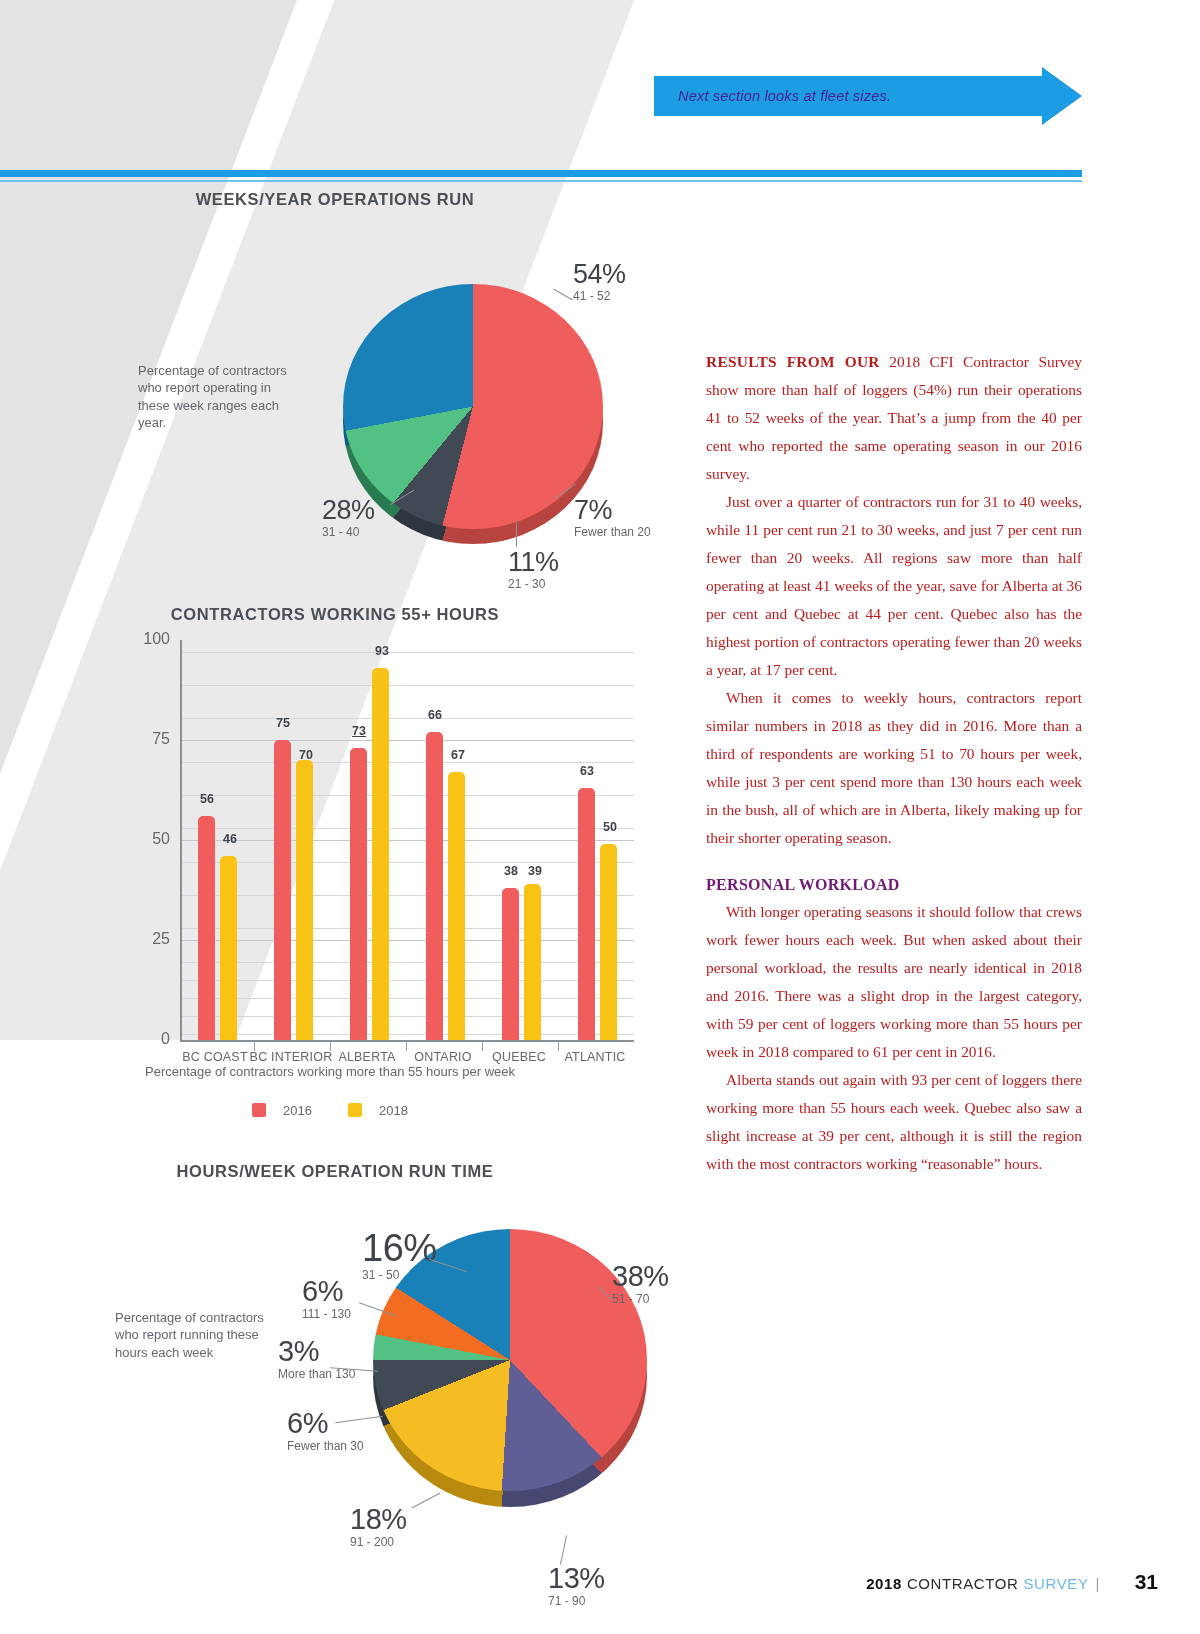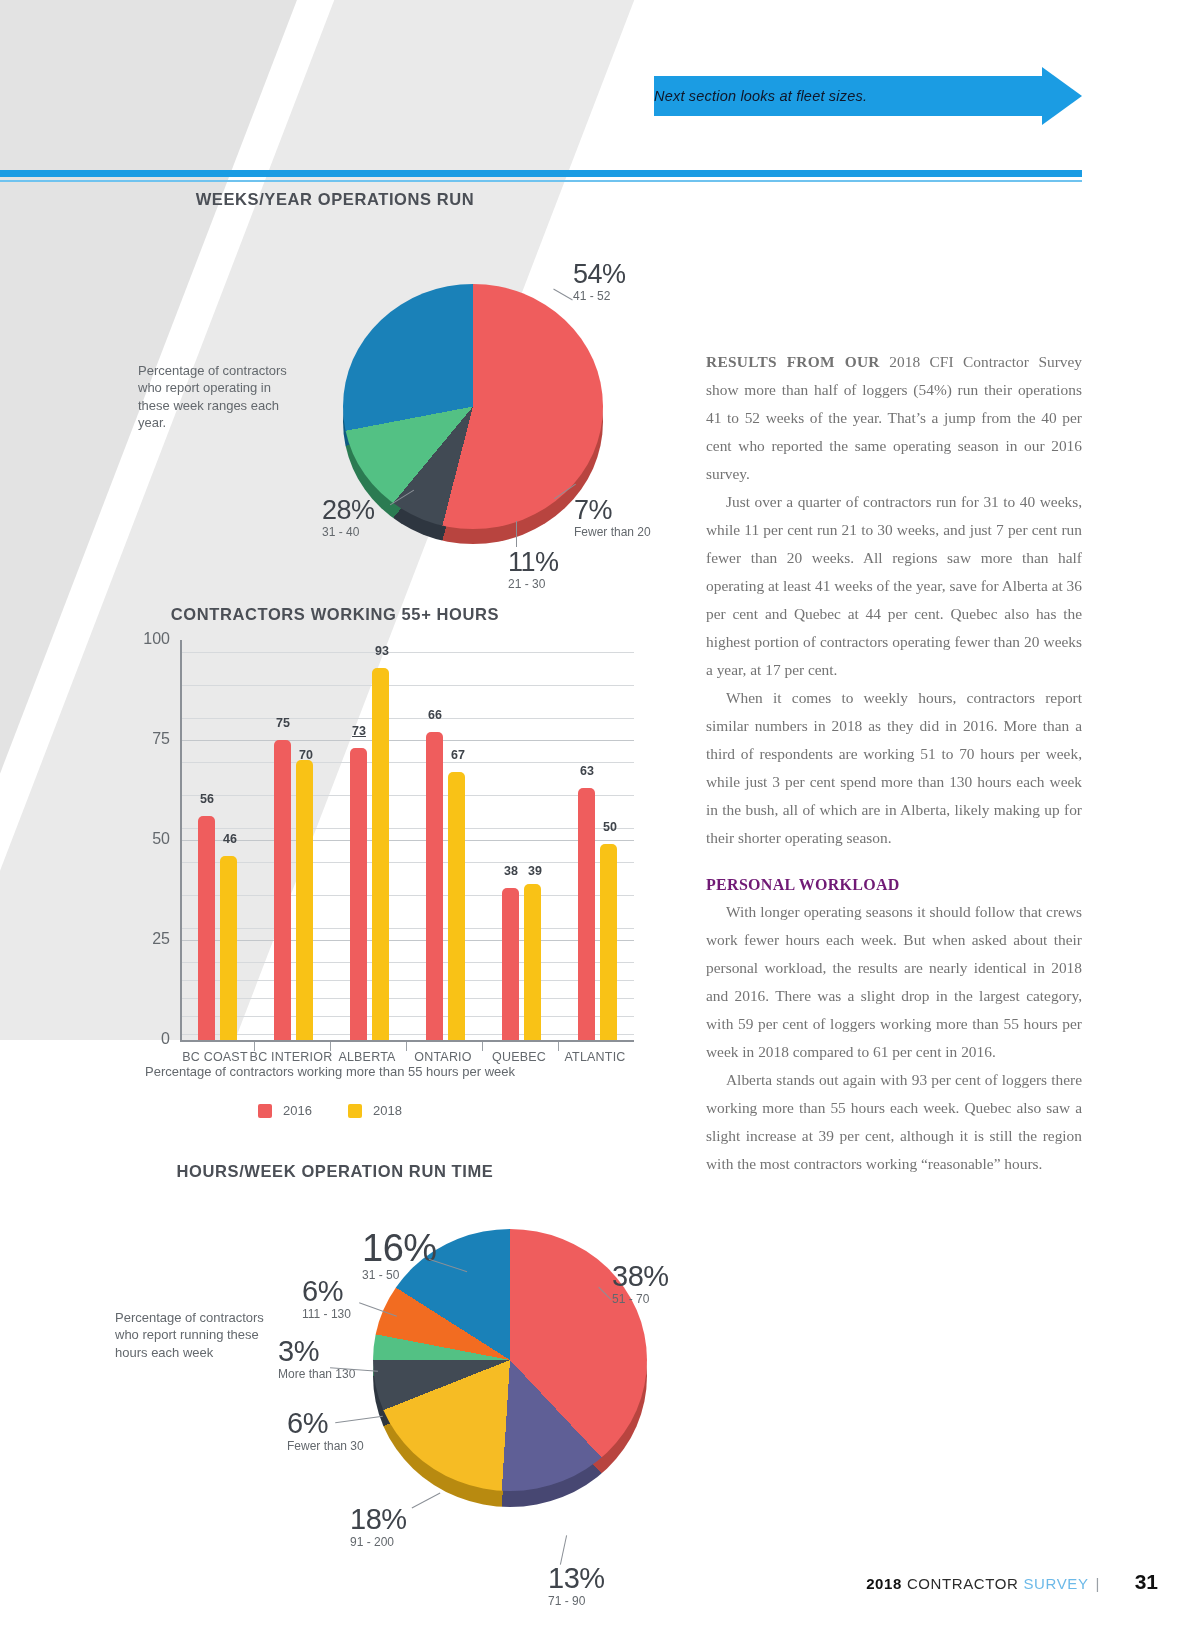--- a/index.html
+++ b/index.html
@@ -33,22 +33,22 @@
     position: absolute; left: 654px; top: 76px;
     width: 428px; height: 40px; z-index: 5;
   }
   .banner-body {
     position: absolute; left: 0; top: 0;
     width: 388px; height: 40px;
     background: #1b9ce3;
     display: flex; align-items: center;
   }
   .banner-text {
-    color: #0f172a; font-style: italic; font-size: 14.5px;
-    letter-spacing: .2px;
+    color: #4c1d95; font-style: italic; font-size: 14.5px;
+    padding-left: 24px; letter-spacing: .2px;
     font-family: "Liberation Sans", sans-serif;
   }
   .banner-arrow {
     position: absolute; left: 388px; top: -9px;
     width: 0; height: 0;
     border-top: 29px solid transparent;
     border-bottom: 29px solid transparent;
     border-left: 40px solid #1b9ce3;
   }
 
@@ -95,30 +95,30 @@
   }
   .cat-lab {
     position: absolute; font-size: 12.5px; color: #63686d; text-align: center;
     white-space: nowrap; letter-spacing: .2px;
   }
   .tick { position: absolute; width: 1px; height: 9px; background: #9ba0a6; }
   .axis-caption {
     position: absolute; font-size: 13px; color: #63686d; text-align: center; width: 100%;
   }
   .legend { position: absolute; display: flex; gap: 36px; justify-content: center; width: 100%; }
-  .legend-item { display: flex; align-items: center; gap: 11px; font-size: 13px; color: #63686d; }
+  .legend-item { display: flex; align-items: flex-start; gap: 17px; font-size: 13px; color: #63686d; }
   .swatch { width: 14px; height: 14px; border-radius: 2px; display: inline-block; }
 
   
   .text-col {
     position: absolute; left: 706px; top: 348px; width: 376px; z-index: 3;
     font-family: "Liberation Serif", serif;
   }
   .body-p {
-    font-size: 15.4px; line-height: 28px; color: #737373;
+    font-size: 15.4px; line-height: 28px; color: #b91c1c;
     text-align: justify; text-indent: 20px;
   }
   .body-p.first { text-indent: 0; }
   .lead-in { font-weight: bold; letter-spacing: .3px; }
   .subhead {
     font-family: "Liberation Serif", serif; font-weight: bold;
     font-size: 16px; color: #701a75; letter-spacing: .3px;
     margin-top: 24px; margin-bottom: 4px;
   }
 

